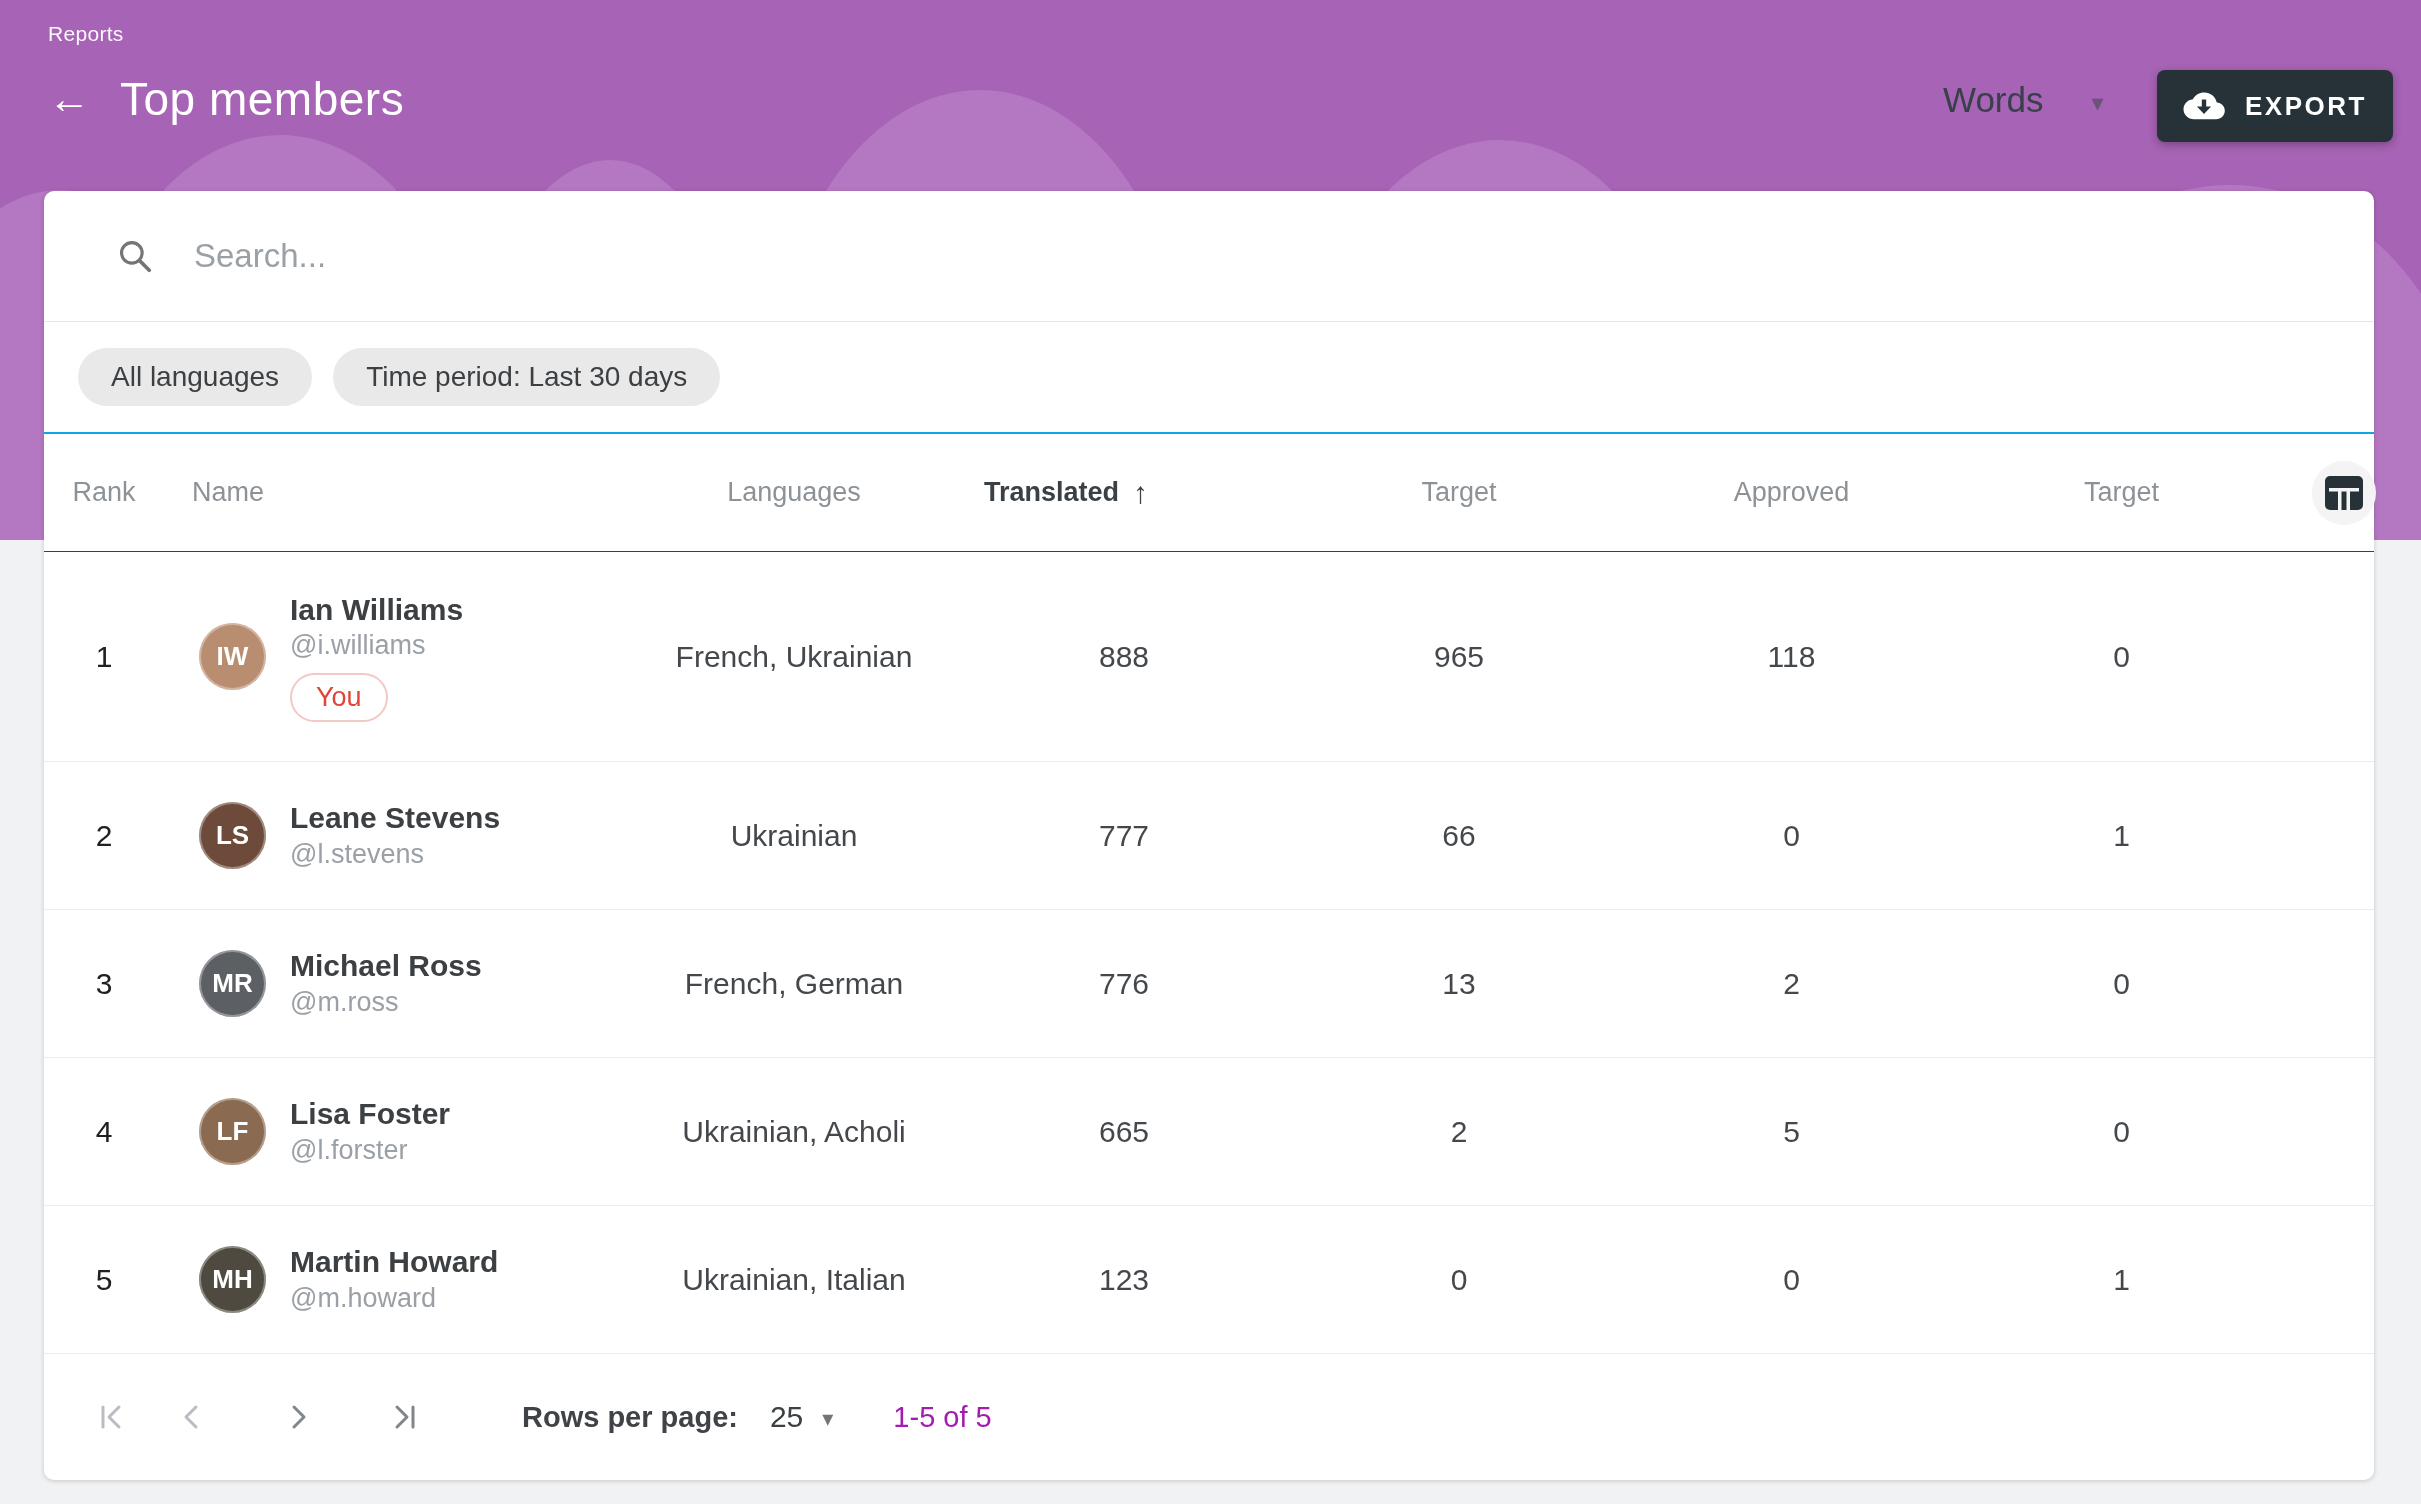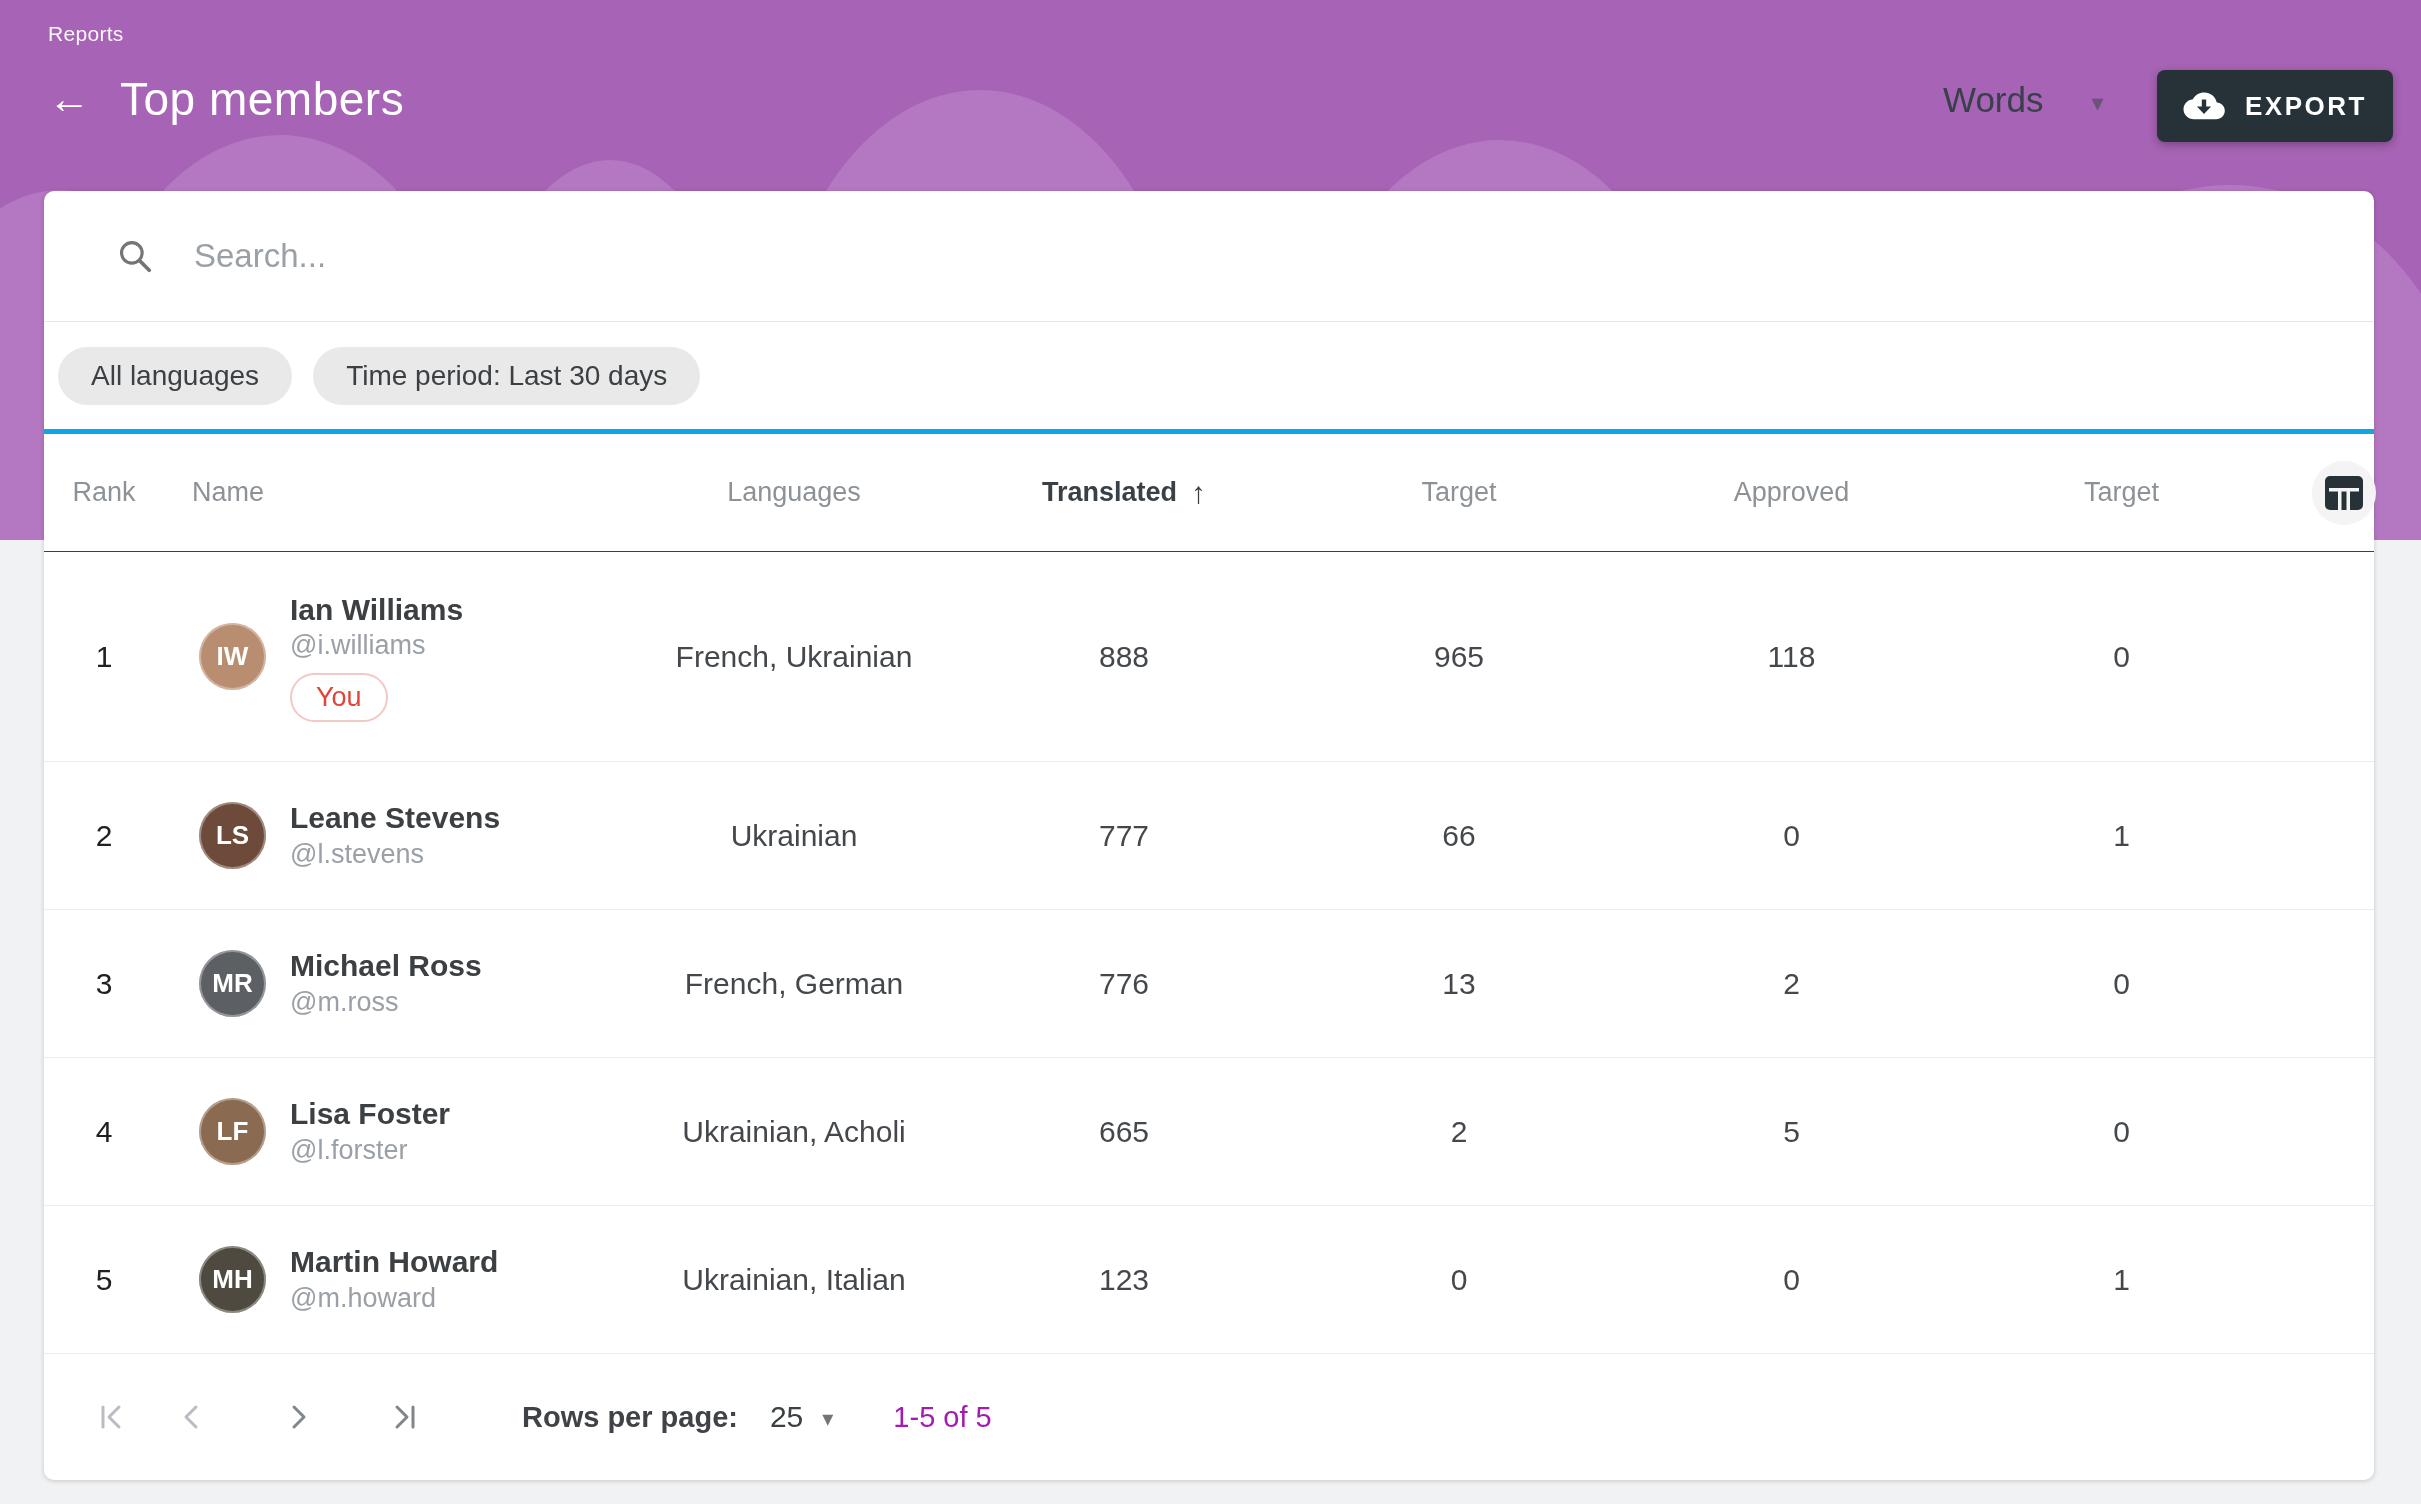--- a/index.html
+++ b/index.html
@@ -68,22 +68,22 @@
   .search-input {
     flex:1; border:none; outline:none;
     font-family:inherit; font-size:33px; color:#3c4043;
   }
   .search-input::placeholder { color:#9aa0a6; }
 
   
   .chips-row {
     height:112px; flex:0 0 112px;
     display:flex; align-items:center; gap:21px;
-    padding-left:14px;
-    border-bottom:5px solid #0ea5e9;
+    padding-left:34px;
+    border-bottom:2px solid #0ea5e9;
   }
   .chip {
     background:#e9e9ea; color:#3c4043;
     height:58px; padding:0 33px; border-radius:30px;
     display:flex; align-items:center; font-size:28px; cursor:pointer;
     font-family:inherit; border:none;
   }
 
   
   .tgrid {
@@ -95,21 +95,21 @@
     height:118px; flex:0 0 118px;
     border-bottom:1px solid #701a75;
   }
   .th {
     font-size:27px; color:#8d9297; text-align:center; font-weight:400;
     cursor:pointer;
   }
   .th.left { text-align:left; padding-left:28px; }
   .th.sorted {
     color:#3a4146; font-weight:700;
-    display:flex; align-items:center; justify-content:center; gap:14px;
+    display:flex; align-items:center; justify-content:flex-start; gap:14px;
   }
   .sort-arrow { font-size:30px; font-weight:400; color:#3a4146; }
   .col-settings {
     width:64px; height:64px; border-radius:50%;
     background:#f4f4f4; border:none; cursor:pointer;
     display:flex; align-items:center; justify-content:center;
     justify-self:center;
   }
 
   

